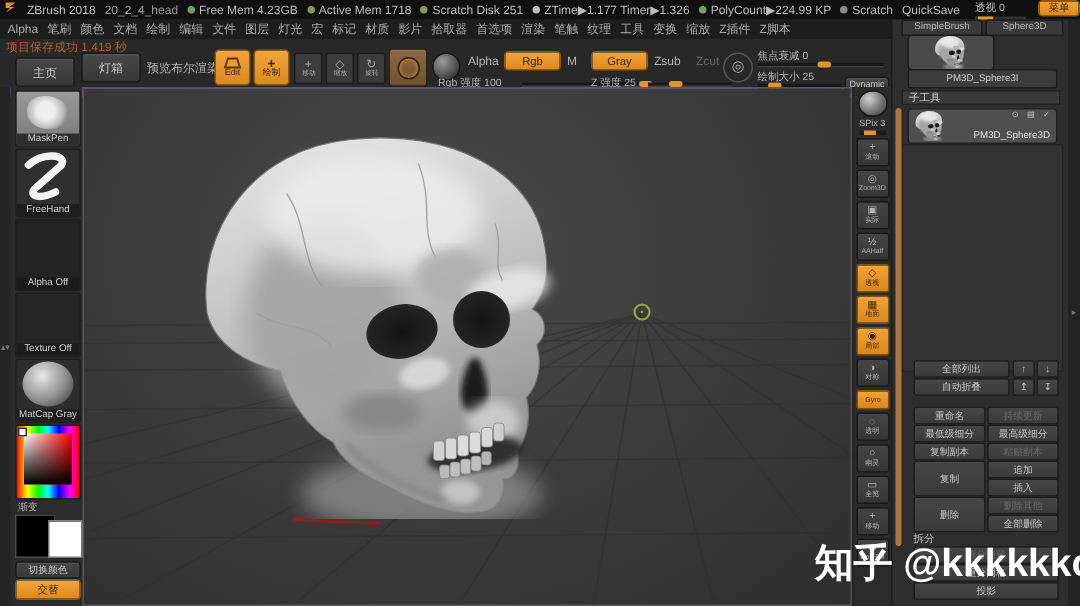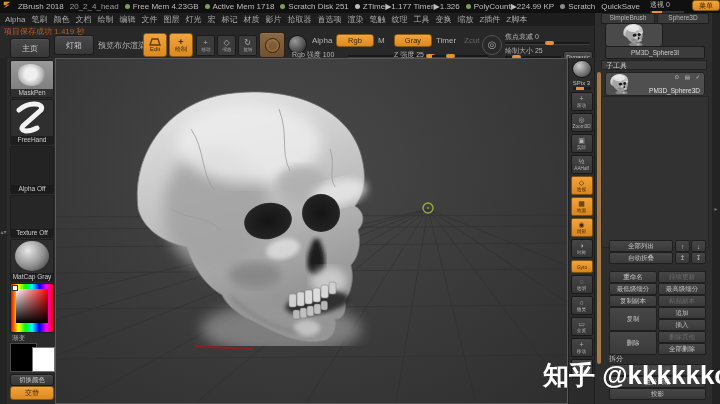--- a/index.html
+++ b/index.html
@@ -198,21 +198,21 @@
 
     <span class="lbl" style="left:312px;top:10px;">Alpha</span>
     <div class="btn orange" style="left:336px;top:8px;width:36px;height:11px;font-size:7.5px;">Rgb</div>
     <span class="lbl" style="left:378px;top:10px;">M</span>
     <span class="lbl" style="left:292px;top:24px;font-size:7px;">Rgb 强度 100</span>
     <div class="slider-track" style="left:348px;top:29px;width:88px;">
       <div class="slider-handle" style="left:78px;"></div>
     </div>
 
     <div class="btn orange" style="left:394px;top:8px;width:36px;height:11px;font-size:7.5px;">Gray</div>
-    <span class="lbl" style="left:436px;top:10px;">Timer</span>
+    <span class="lbl" style="left:436px;top:10px;">Zsub</span>
     <span class="lbl dim" style="left:464px;top:10px;">Zcut</span>
     <span class="lbl" style="left:394px;top:24px;font-size:7px;">Z 强度 25</span>
     <div class="slider-track" style="left:432px;top:29px;width:56px;">
       <div class="slider-handle" style="left:14px;"></div>
     </div>
 
     <div style="position:absolute;left:482px;top:9px;width:18px;height:18px;border-radius:50%;border:1px solid #555;color:#aaa;font-size:10px;text-align:center;line-height:17px;">◎</div>
     <span class="lbl" style="left:505px;top:6px;font-size:7px;">焦点衰减 0</span>
     <div class="slider-track" style="left:505px;top:16px;width:84px;">
       <div class="slider-handle" style="left:40px;"></div>

